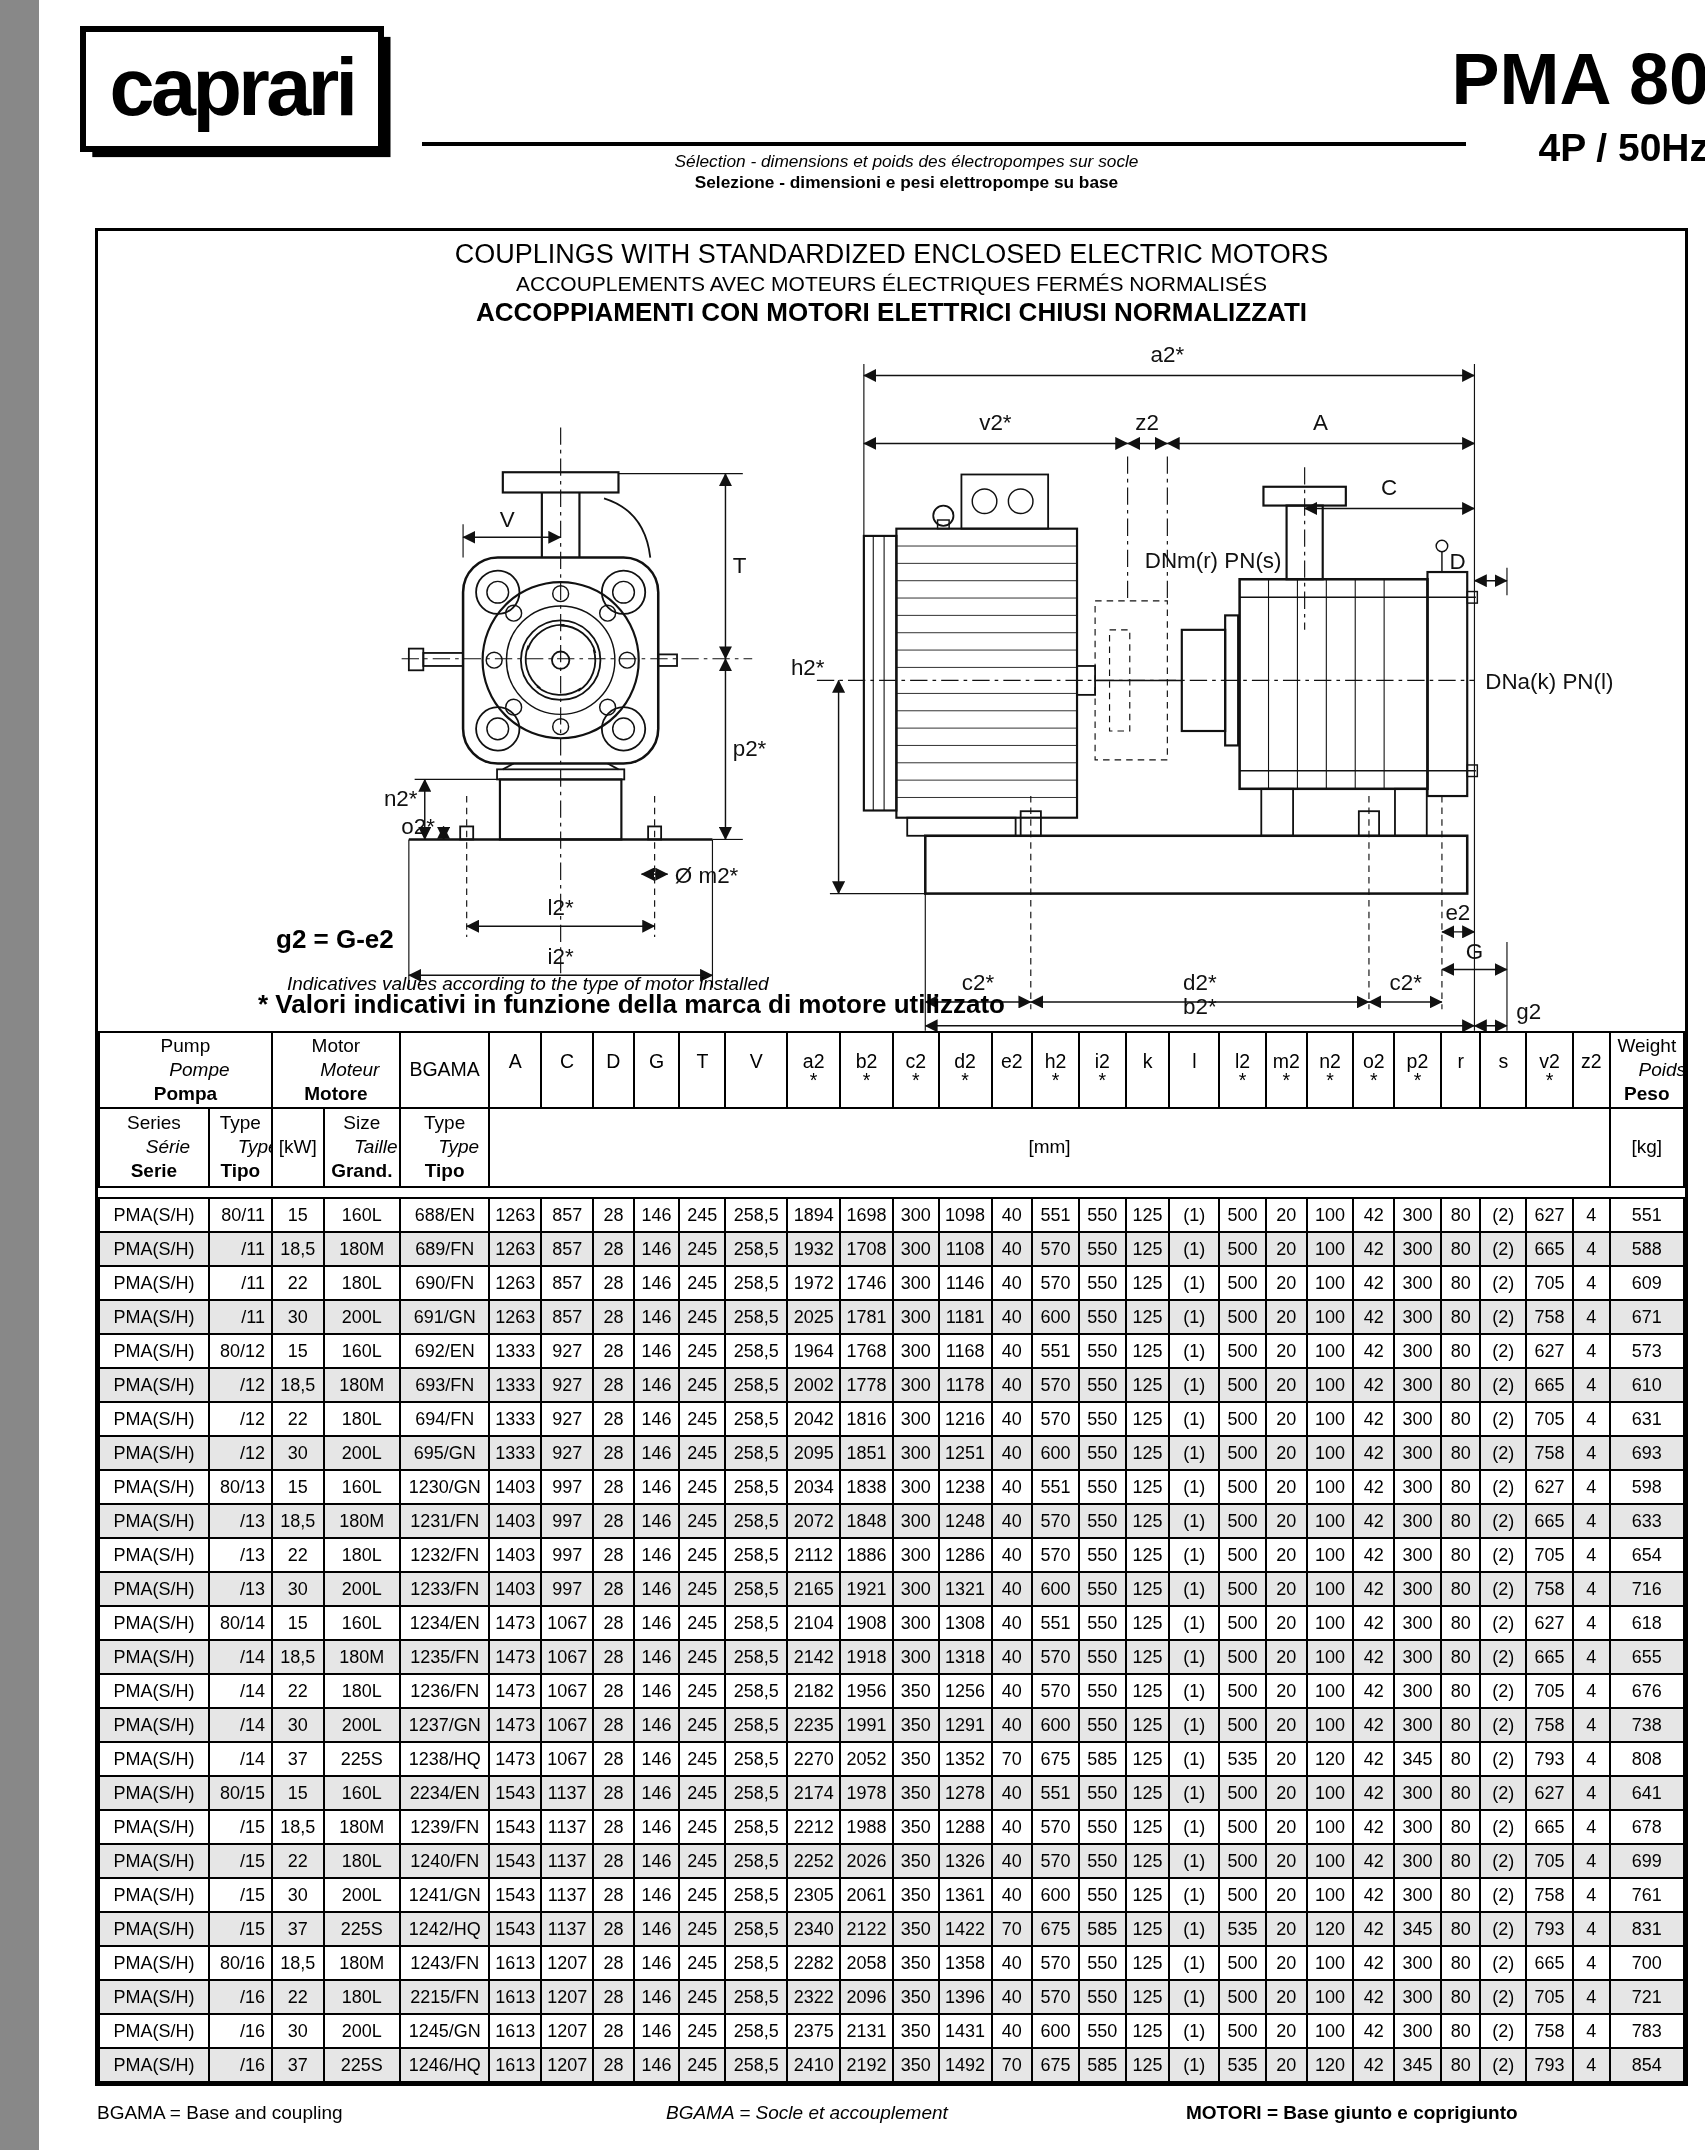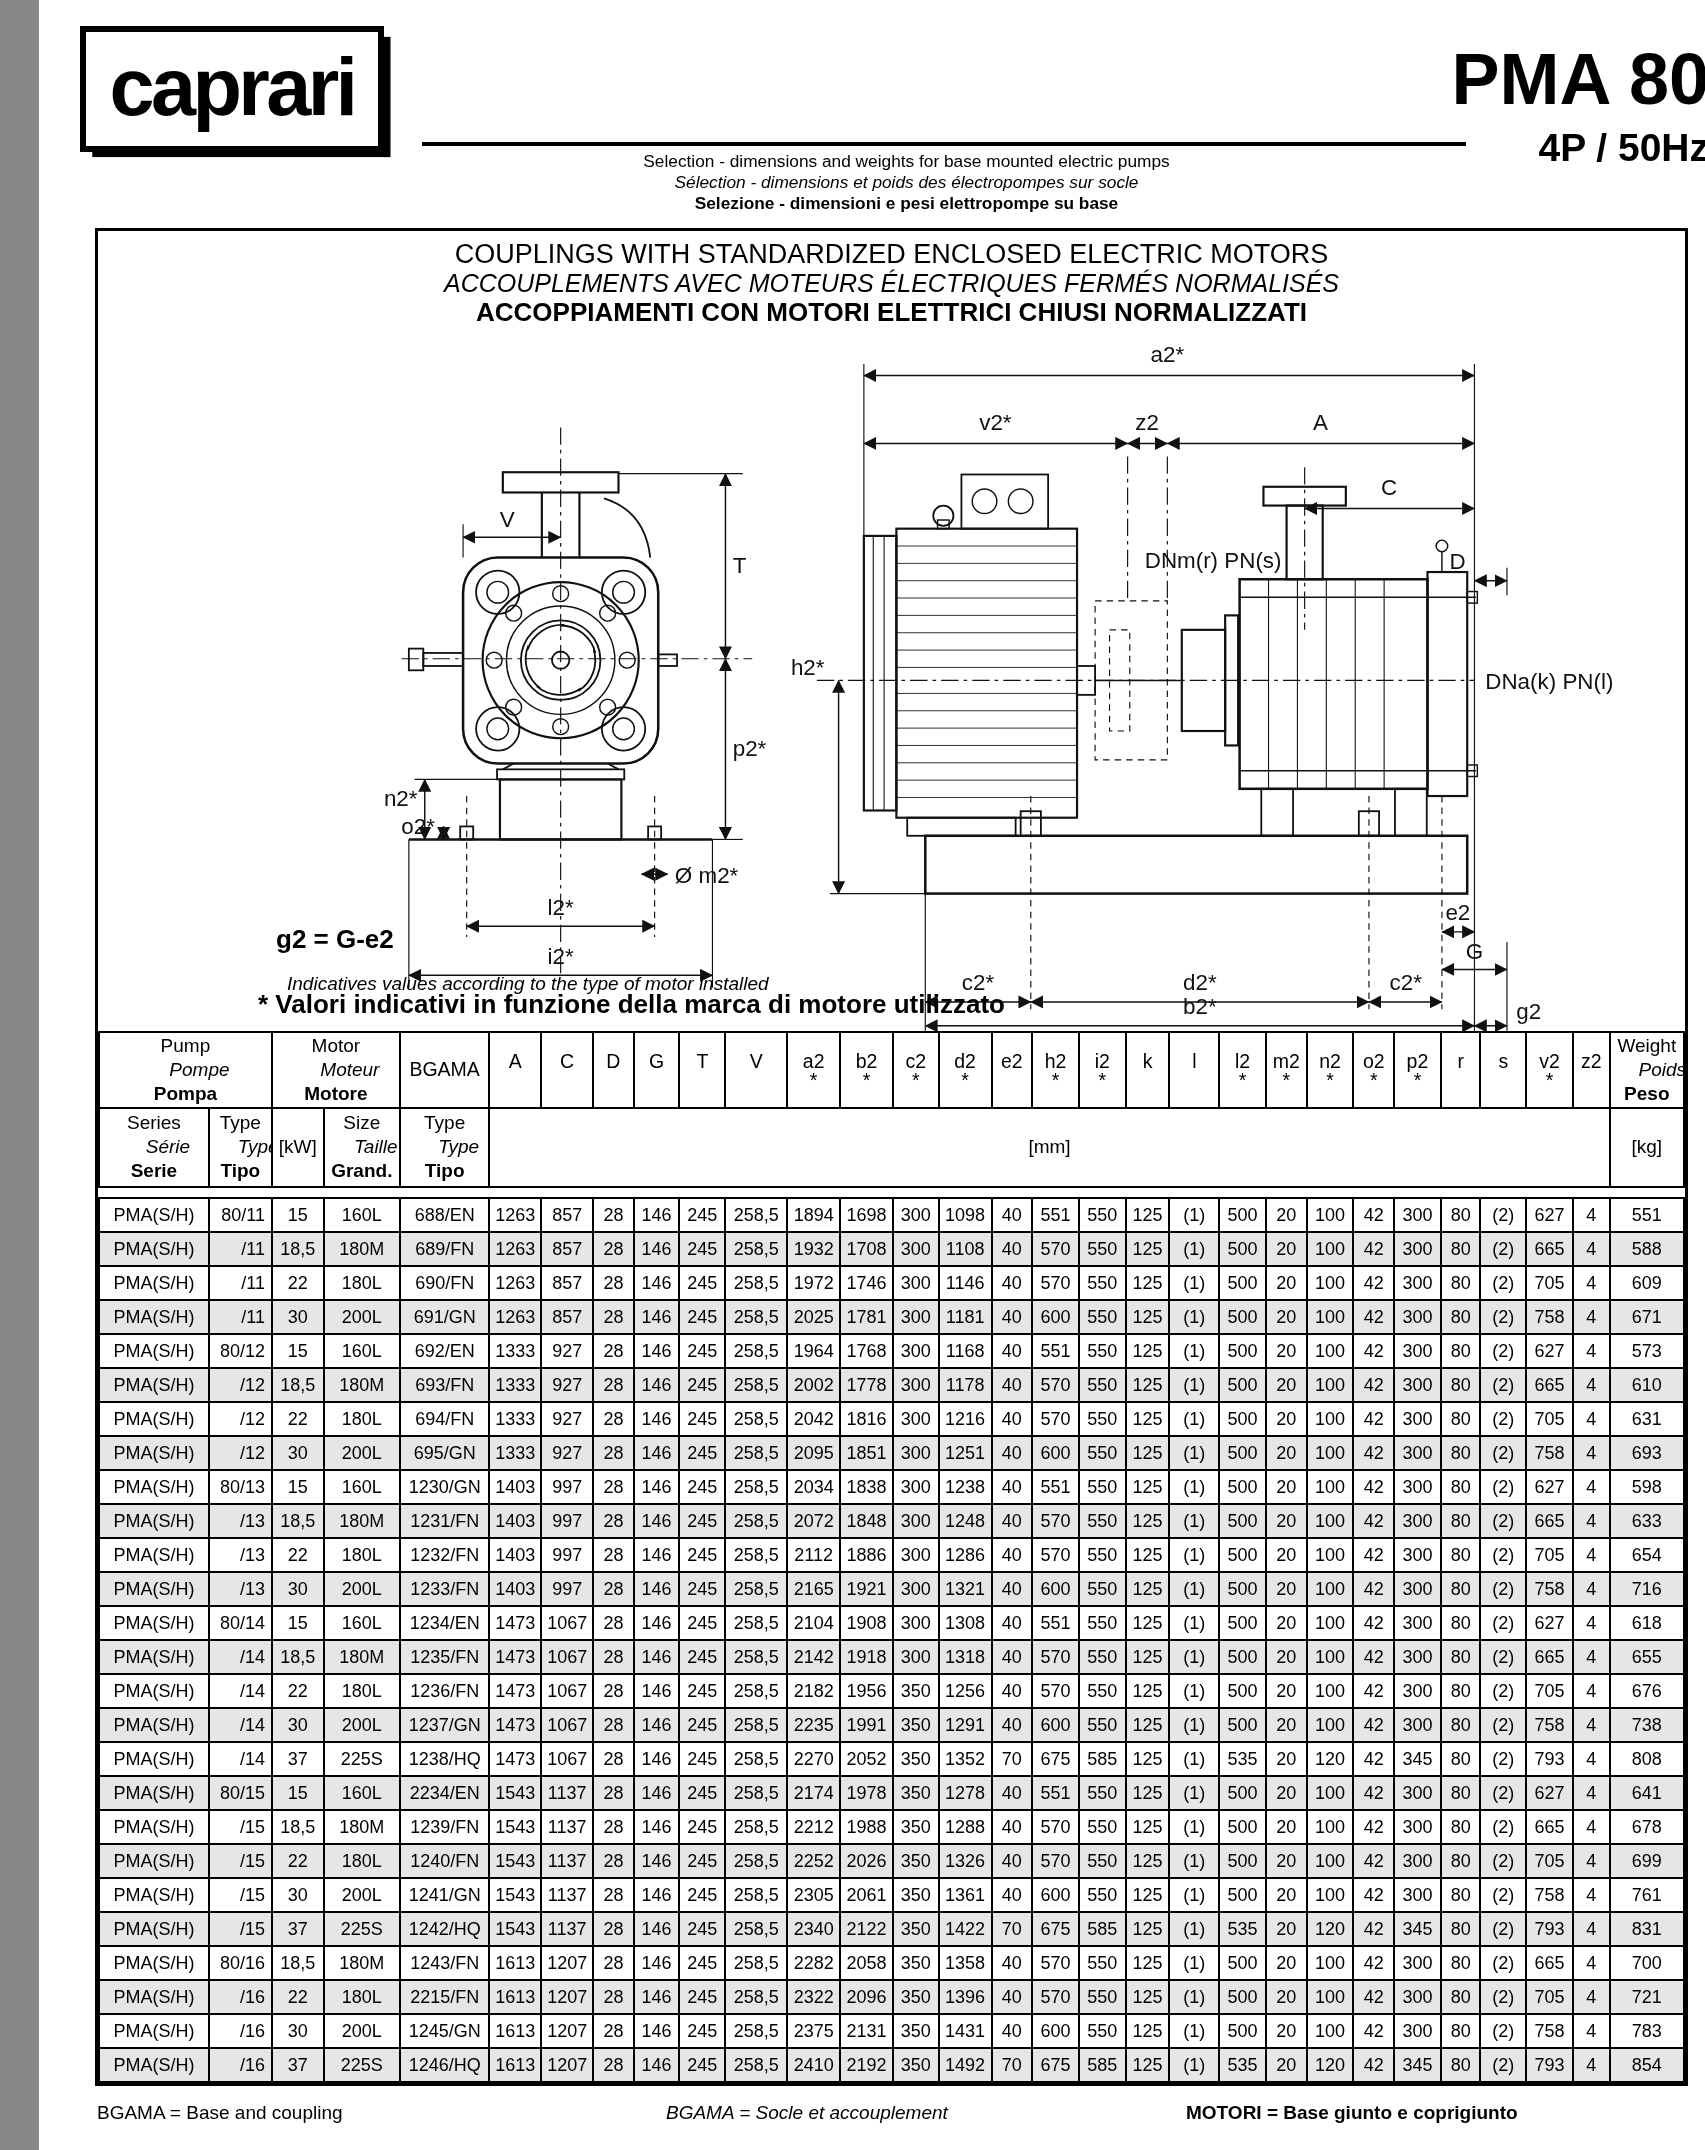--- a/index.html
+++ b/index.html
@@ -17,21 +17,21 @@
   .subtitle .s-fr{font-style:italic;}
   .subtitle .s-it{font-weight:bold;}
   .model{position:absolute;right:36px;top:42px;font-weight:bold;font-size:72px;line-height:75px;text-align:right;}
   .spec{position:absolute;right:36px;top:126px;font-weight:bold;font-size:39px;text-align:right;}
 
   
   .main-box{position:absolute;left:56px;top:228px;width:1593px;box-sizing:border-box;
             border:3.6px solid #000;background:#fff;}
   .title-block{padding-top:8.7px;height:79px;text-align:center;}
   .tl1{font-size:27px;line-height:29px;}
-  .tl2{font-size:25px;line-height:29px;font-style:italic;}
+  .tl2{font-size:21px;line-height:29px;}
   .tl3{font-size:26px;line-height:29px;font-weight:bold;}
 
   .drawing-area{position:relative;height:712px;}
   .fv{position:absolute;left:0;top:0;}
   .sv{position:absolute;left:690px;top:0;}
   svg text{font-size:31px;fill:#111;stroke:none;}
   .cl{stroke-dasharray:24 7 5 7;stroke-width:1.6;}
   .dsh{stroke-dasharray:9 7;stroke-width:1.6;}
   .dim{stroke-width:2;}
   .thin{stroke-width:1.6;}
@@ -67,21 +67,20 @@
 </head>
 <body>
 
 <div class="page">
 
   <div class="logo">
     <span>caprari</span>
   </div>
   <div class="hrule"></div>
   <div class="subtitle">
-    <div class="s-en">Selection - dimensions and weights for base mounted electric pumps</div>
     <div class="s-fr">Sélection - dimensions et poids des électropompes sur socle</div>
     <div class="s-it">Selezione - dimensioni e pesi elettropompe su base</div>
   </div>
   <div class="model">PMA 80</div>
   <div class="spec">4P / 50Hz</div>
 
   <div class="main-box">
 
     <div class="title-block">
       <div class="tl1">COUPLINGS WITH STANDARDIZED ENCLOSED ELECTRIC MOTORS</div>

